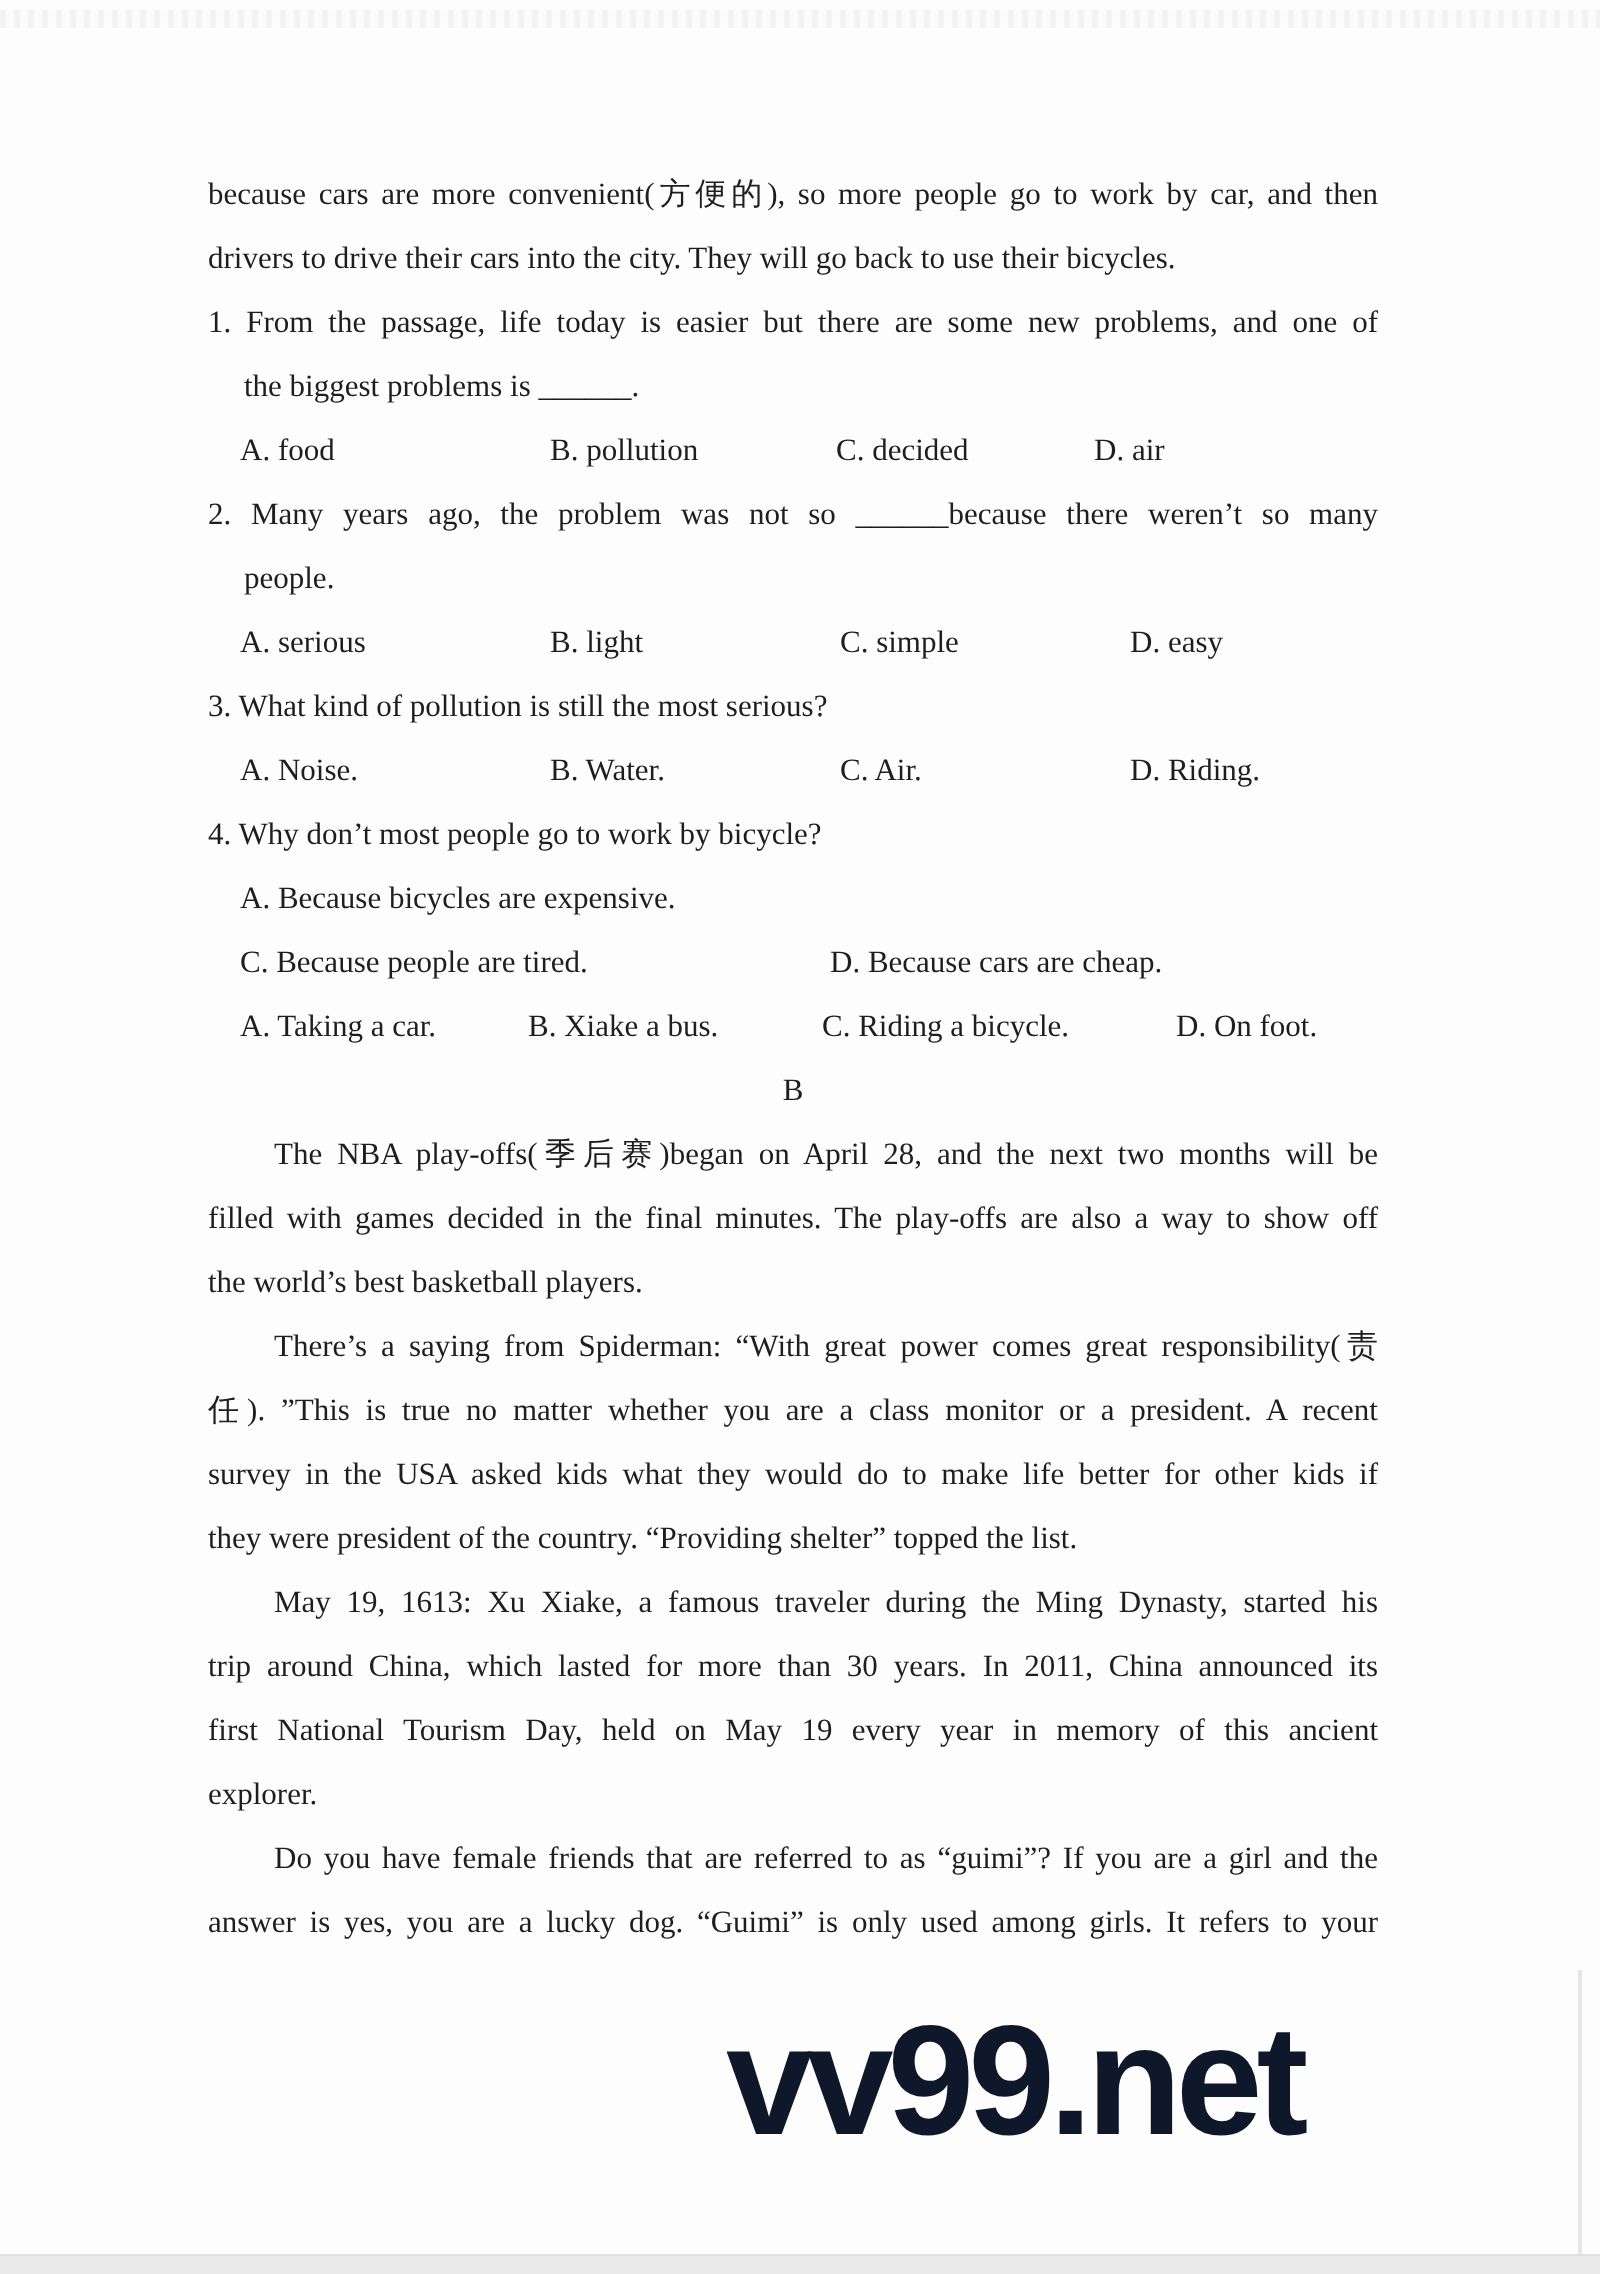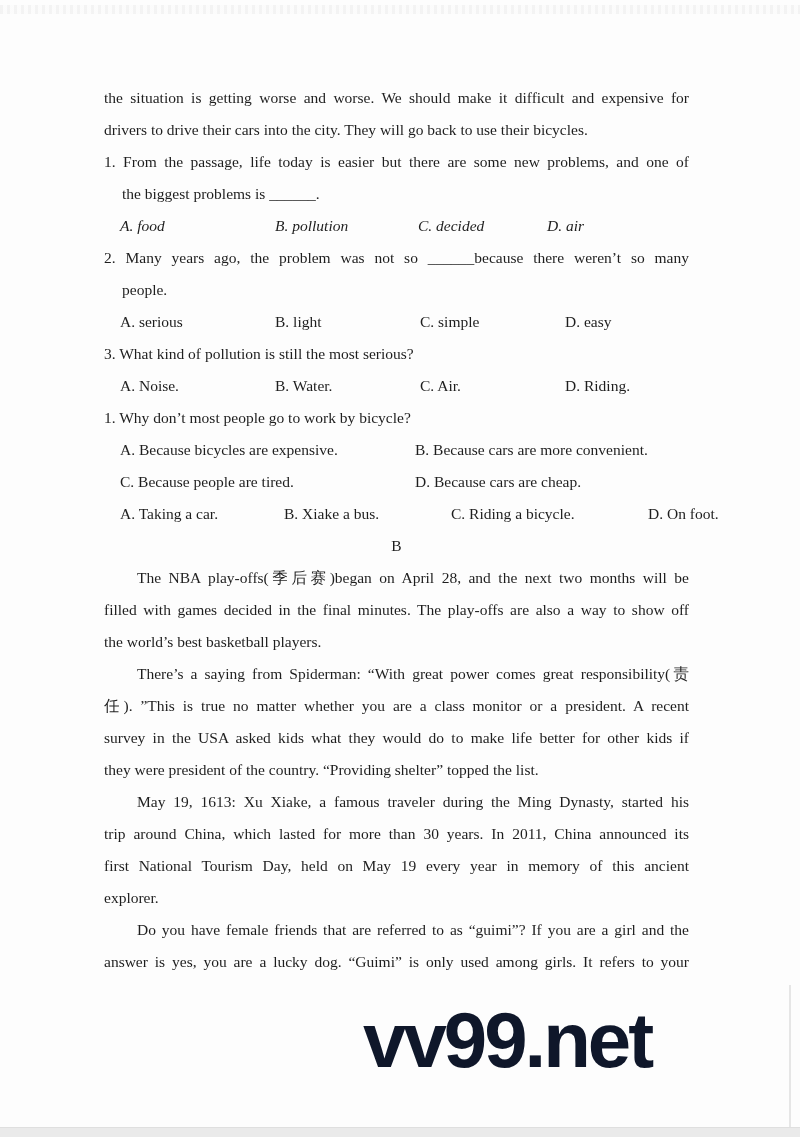--- a/index.html
+++ b/index.html
@@ -37,34 +37,34 @@
   }
   .line{
     height:32px;line-height:32px;font-size:15.5px;
     white-space:nowrap;
   }
   .j{text-align:justify;text-align-last:justify;}
   .cont{padding-left:18px;}
   .ind{text-indent:33px;}
   .ctr{text-align:center;text-align-last:center;}
   .opts{display:grid;padding-left:16px;}
-  .g1{grid-template-columns:155px 143px 129px auto;font-style:italic;}
+  .g1{grid-template-columns:155px 143px 129px auto;}
   .g2{grid-template-columns:155px 145px 145px auto;}
   .g3{grid-template-columns:295px auto;}
-  .g4{grid-template-columns:144px 147px 177px auto;gap:20px;}
+  .g4{grid-template-columns:144px 147px 177px auto;}
   .opt{white-space:nowrap;}
 </style>
 </head>
 <body style="color: rgb(30, 30, 30); background: rgb(253, 253, 253);">
 
 <div class="page">
   <div class="top-edge"></div>
   <div class="watermark" style="color: #0f172a;">vv99.net</div>
   <div class="text-block">
-      <div class="line j">the situation is getting worse and worse. We should make it difficult and expensive for</div>
+      <div class="line j">because cars are more convenient(方便的), so more people go to work by car, and then</div>
       <div class="line ">drivers to drive their cars into the city. They will go back to use their bicycles.</div>
       <div class="line j">1. From the passage, life today is easier but there are some new problems, and one of</div>
       <div class="line cont">the biggest problems is ______.</div>
       <div class="line opts g1">
         <span class="opt">A. food</span>
         <span class="opt">B. pollution</span>
         <span class="opt">C. decided</span>
         <span class="opt">D. air</span>
       </div>
       <div class="line j">2. Many years ago, the problem was not so ______because there weren’t so many</div>
@@ -75,24 +75,23 @@
         <span class="opt">C. simple</span>
         <span class="opt">D. easy</span>
       </div>
       <div class="line ">3. What kind of pollution is still the most serious?</div>
       <div class="line opts g2">
         <span class="opt">A. Noise.</span>
         <span class="opt">B. Water.</span>
         <span class="opt">C. Air.</span>
         <span class="opt">D. Riding.</span>
       </div>
-      <div class="line ">1. Why don’t most people go to work by bicycle?</div>
+      <div class="line ">4. Why don’t most people go to work by bicycle?</div>
       <div class="line opts g3">
         <span class="opt">A. Because bicycles are expensive.</span>
-        <span class="opt">B. Because cars are more convenient.</span>
       </div>
       <div class="line opts g3">
         <span class="opt">C. Because people are tired.</span>
         <span class="opt">D. Because cars are cheap.</span>
       </div>
       <div class="line opts g4">
         <span class="opt">A. Taking a car.</span>
         <span class="opt">B. Xiake a bus.</span>
         <span class="opt">C. Riding a bicycle.</span>
         <span class="opt">D. On foot.</span>

